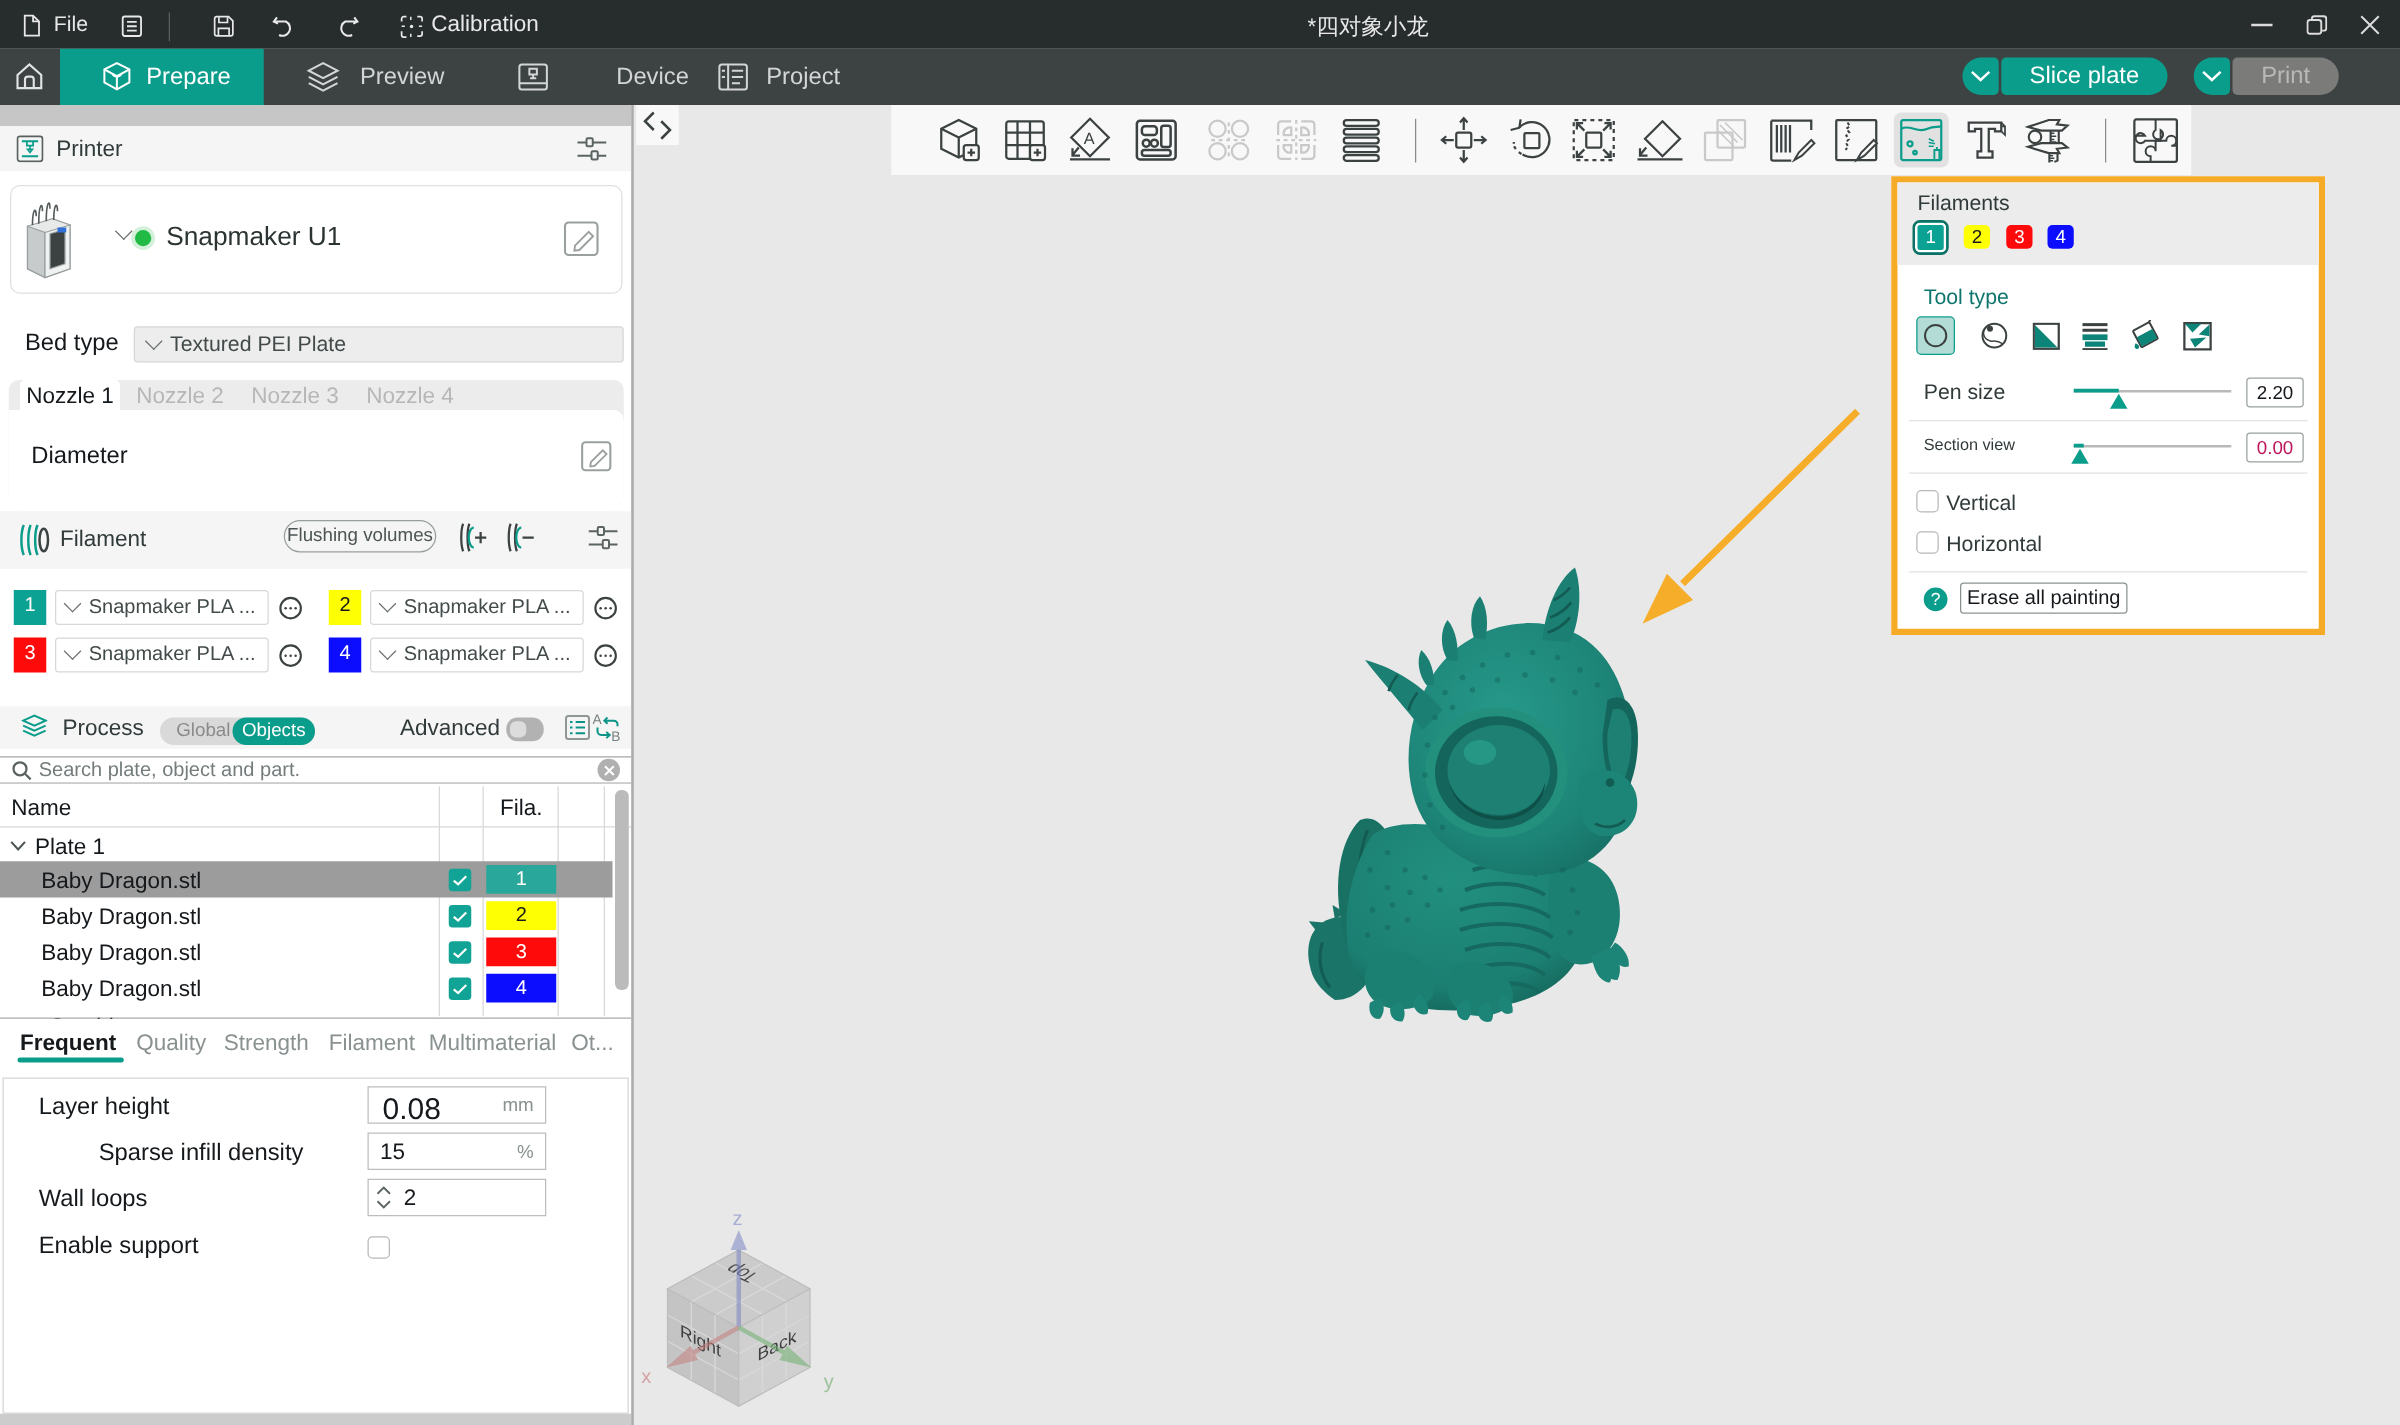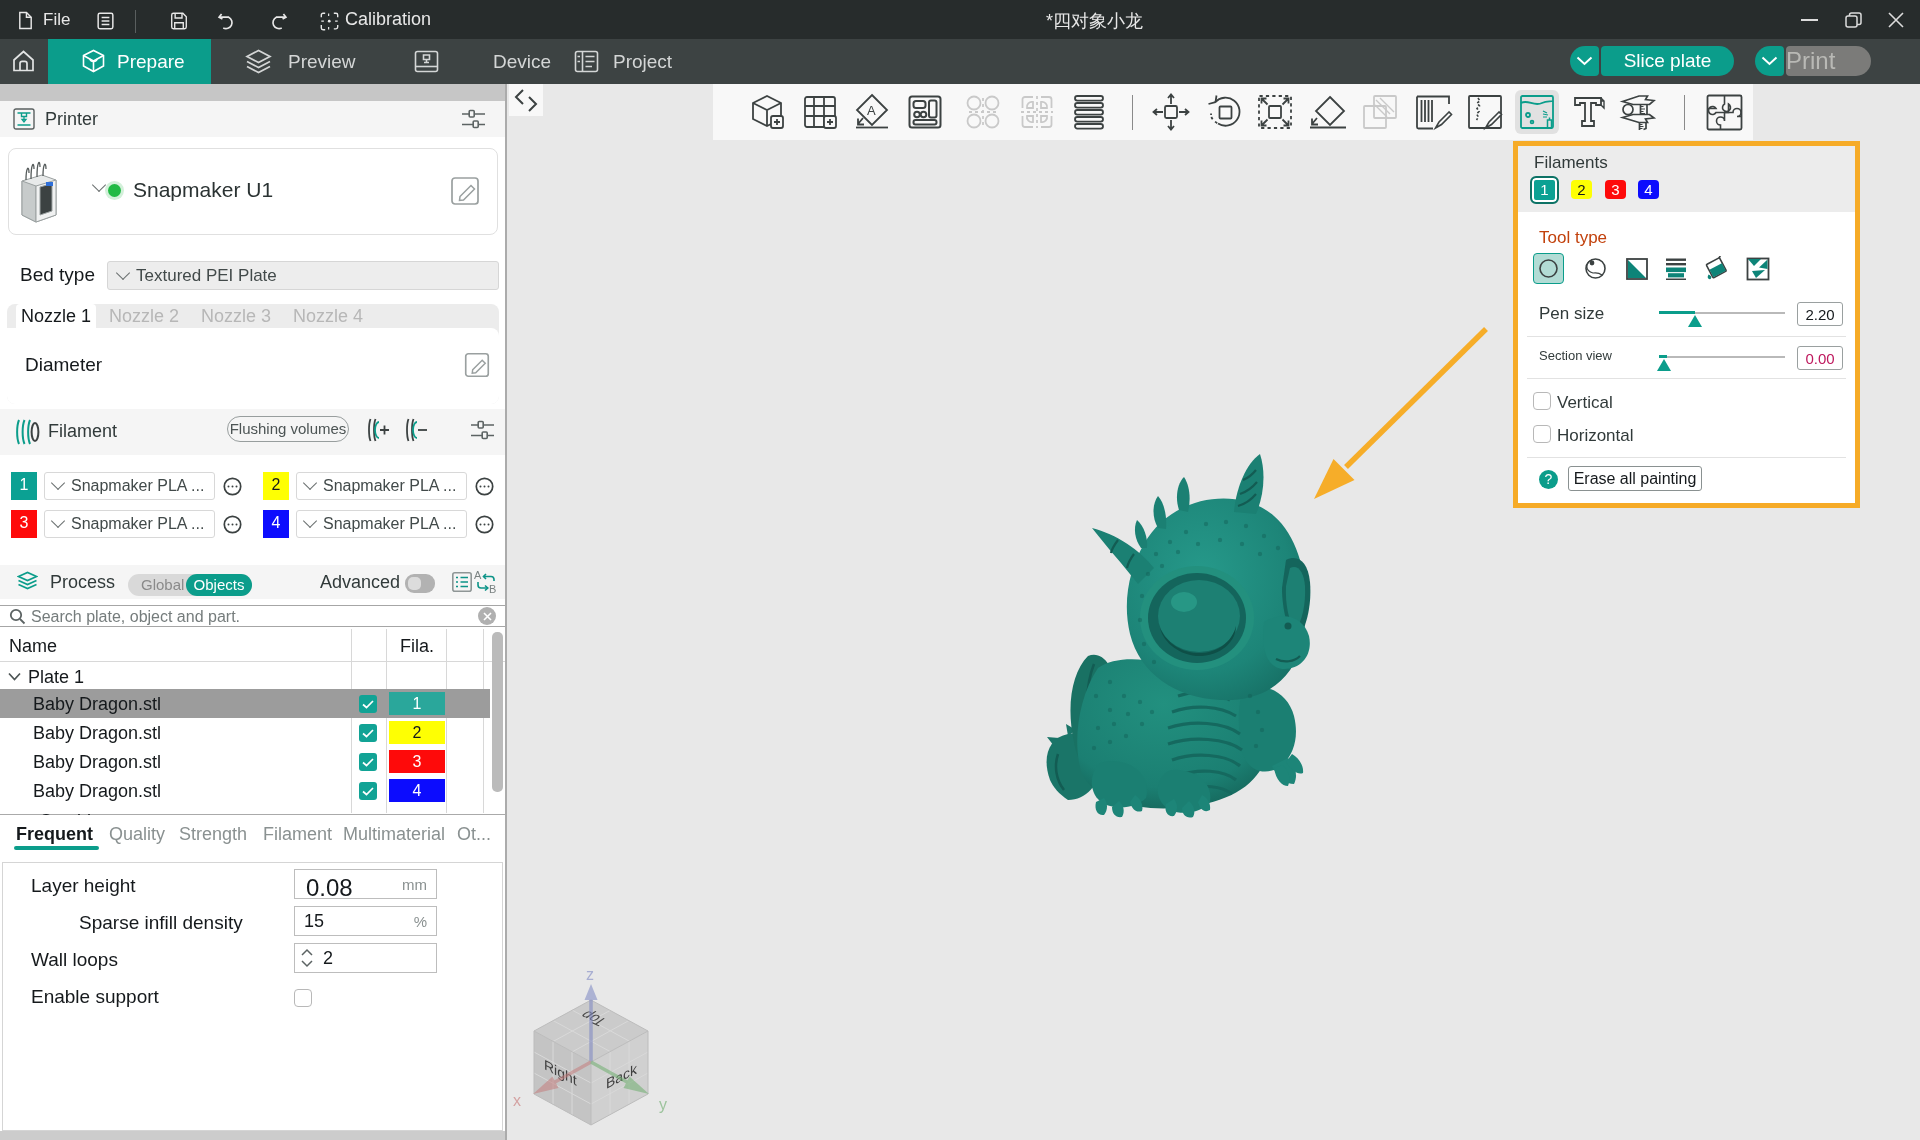--- a/index.html
+++ b/index.html
@@ -105,21 +105,21 @@
 
     <div class="abs" style="left:1570px;top:7px;width:29px;height:30px;background:#0b9d8b;border-radius:15px 4px 4px 15px"></div>
     <svg class="abs" style="left:1576px;top:17px" width="17" height="11" viewBox="0 0 17 11" fill="none" stroke="#fff" stroke-width="2">
         <path d="M1.5 1.5 L8.5 8 L15.5 1.5"></path>
       </svg>
     <div class="abs" style="left:1601px;top:7px;width:133px;height:30px;background:#0b9d8b;border-radius:4px 15px 15px 4px;color:#fff;font-size:19px;text-align:center;line-height:29px;">Slice plate</div>
     <div class="abs" style="left:1755px;top:7px;width:29px;height:30px;background:#0b9d8b;border-radius:15px 4px 4px 15px"></div>
     <svg class="abs" style="left:1761px;top:17px" width="17" height="11" viewBox="0 0 17 11" fill="none" stroke="#fff" stroke-width="2">
         <path d="M1.5 1.5 L8.5 8 L15.5 1.5"></path>
       </svg>
-    <div class="abs" style="left:1786px;top:7px;width:85px;height:30px;background:#7b7b79;border-radius:4px 15px 15px 4px;color:#b9b9b5;font-size:24px;text-align:left;line-height:29px;">Print</div>
+    <div class="abs" style="left:1786px;top:7px;width:85px;height:30px;background:#7b7b79;border-radius:4px 15px 15px 4px;color:#b9b9b5;font-size:19px;text-align:center;line-height:29px;">Print</div>
   </div>
 
   <div class="abs" id="leftpanel">
     <div class="abs" style="left:0;top:0;width:505px;height:17px;background:#c6c6c6"></div>
 
     <div class="hdr" style="top:17px;height:36px;"></div>
     <svg class="abs" style="left:13px;top:24px" width="22" height="22" viewBox="0 0 22 22" fill="none">
         <rect x="1" y="1" width="20" height="20" rx="2" stroke="#5a6060" stroke-width="1.4"></rect>
         <path d="M4.5 5 H17.5 M4.5 17 H17.5" stroke="#0b9d8b" stroke-width="1.5"></path>
         <path d="M8.5 5 v3.5 h5 V5" stroke="#0b9d8b" stroke-width="1.4"></path>
@@ -503,21 +503,21 @@
       </svg>
   </div>
 
   <div class="abs" id="paintpanel">
     <div class="abs" style="left:0;top:0;width:337px;height:66px;background:#ececec;"></div>
     <div class="abs" style="left:16px;top:7px;font-size:17px;color:#313a3a;">Filaments</div>
     <div class="abs" style="left:12px;top:30px;width:29px;height:28px;background:#0ba193;border:2.5px solid #0d7265;box-shadow:inset 0 0 0 2px #fff;border-radius:6px;color:#fff;font-size:15px;text-align:center;line-height:24px;">1</div>
     <div class="abs" style="left:53px;top:34px;width:21px;height:19px;background:#feff03;border-radius:4px;color:#15191c;font-size:15px;text-align:center;line-height:19px;">2</div>
     <div class="abs" style="left:87px;top:34px;width:21px;height:19px;background:#fe0a0a;border-radius:4px;color:#fff;font-size:15px;text-align:center;line-height:19px;">3</div>
     <div class="abs" style="left:120px;top:34px;width:21px;height:19px;background:#0c0cfe;border-radius:4px;color:#fff;font-size:15px;text-align:center;line-height:19px;">4</div>
-    <div class="abs" style="left:21px;top:82px;font-size:17px;color:#c2410c;">Tool type</div>
+    <div class="abs" style="left:21px;top:82px;font-size:17px;color:#0f766e;">Tool type</div>
     <div class="abs" style="left:15px;top:107px;width:31px;height:31px;background:#b2dcd5;border:1px solid #0b9d8b;border-radius:4px;"></div>
     <svg class="abs" style="left:20px;top:112px" width="21" height="21" viewBox="0 0 21 21" fill="none" stroke="#3c4242" stroke-width="1.6">
         <circle cx="10.5" cy="10.5" r="8.5"></circle>
       </svg>
     <svg class="abs" style="left:66px;top:111px" width="23" height="23" viewBox="0 0 23 23" fill="none" stroke="#3c4242" stroke-width="1.6">
         <circle cx="11.5" cy="11.5" r="9.5"></circle>
         <path d="M8 3 a9 7 0 0 0 1 13 a10 8 0 0 1 9 2" stroke-width="1.2"></path>
         <circle cx="8" cy="6" r="1.6" fill="#3c4242"></circle>
       </svg>
     <svg class="abs" style="left:108px;top:112px" width="22" height="22" viewBox="0 0 22 22">

